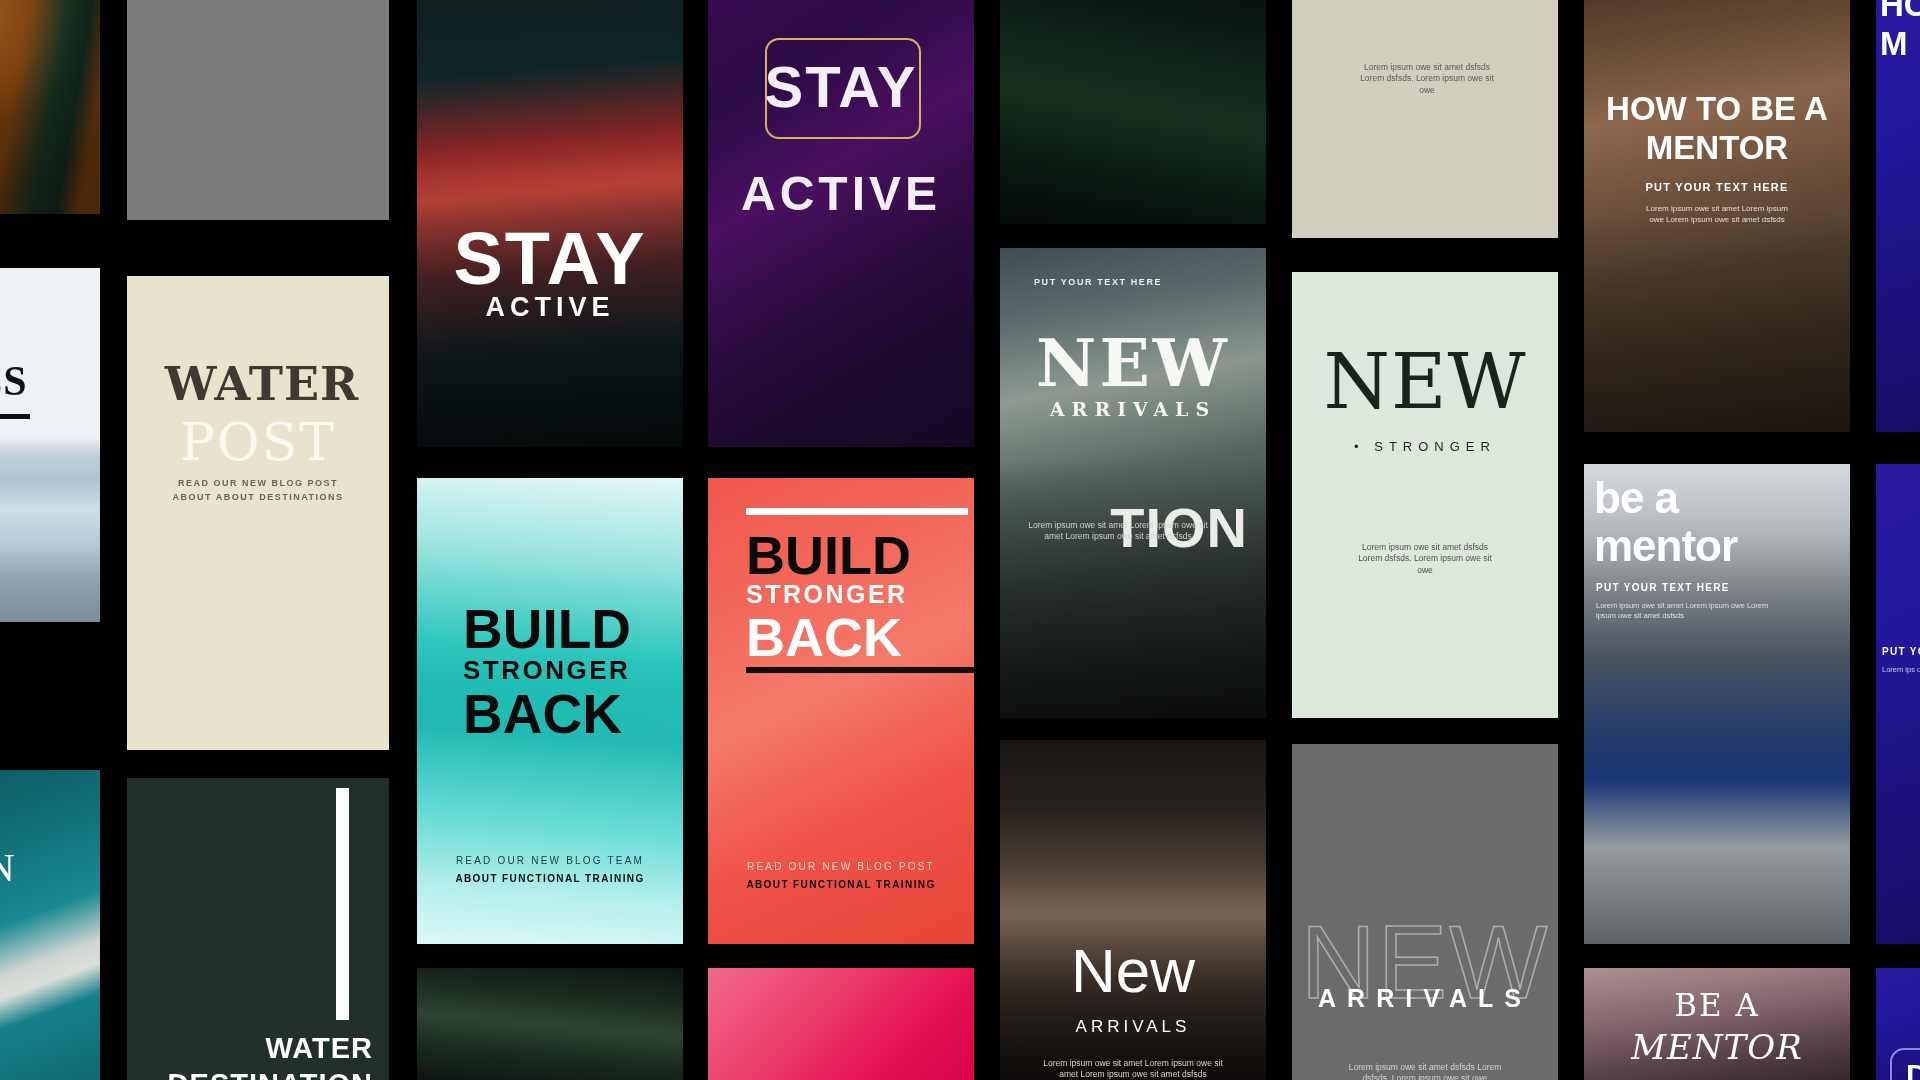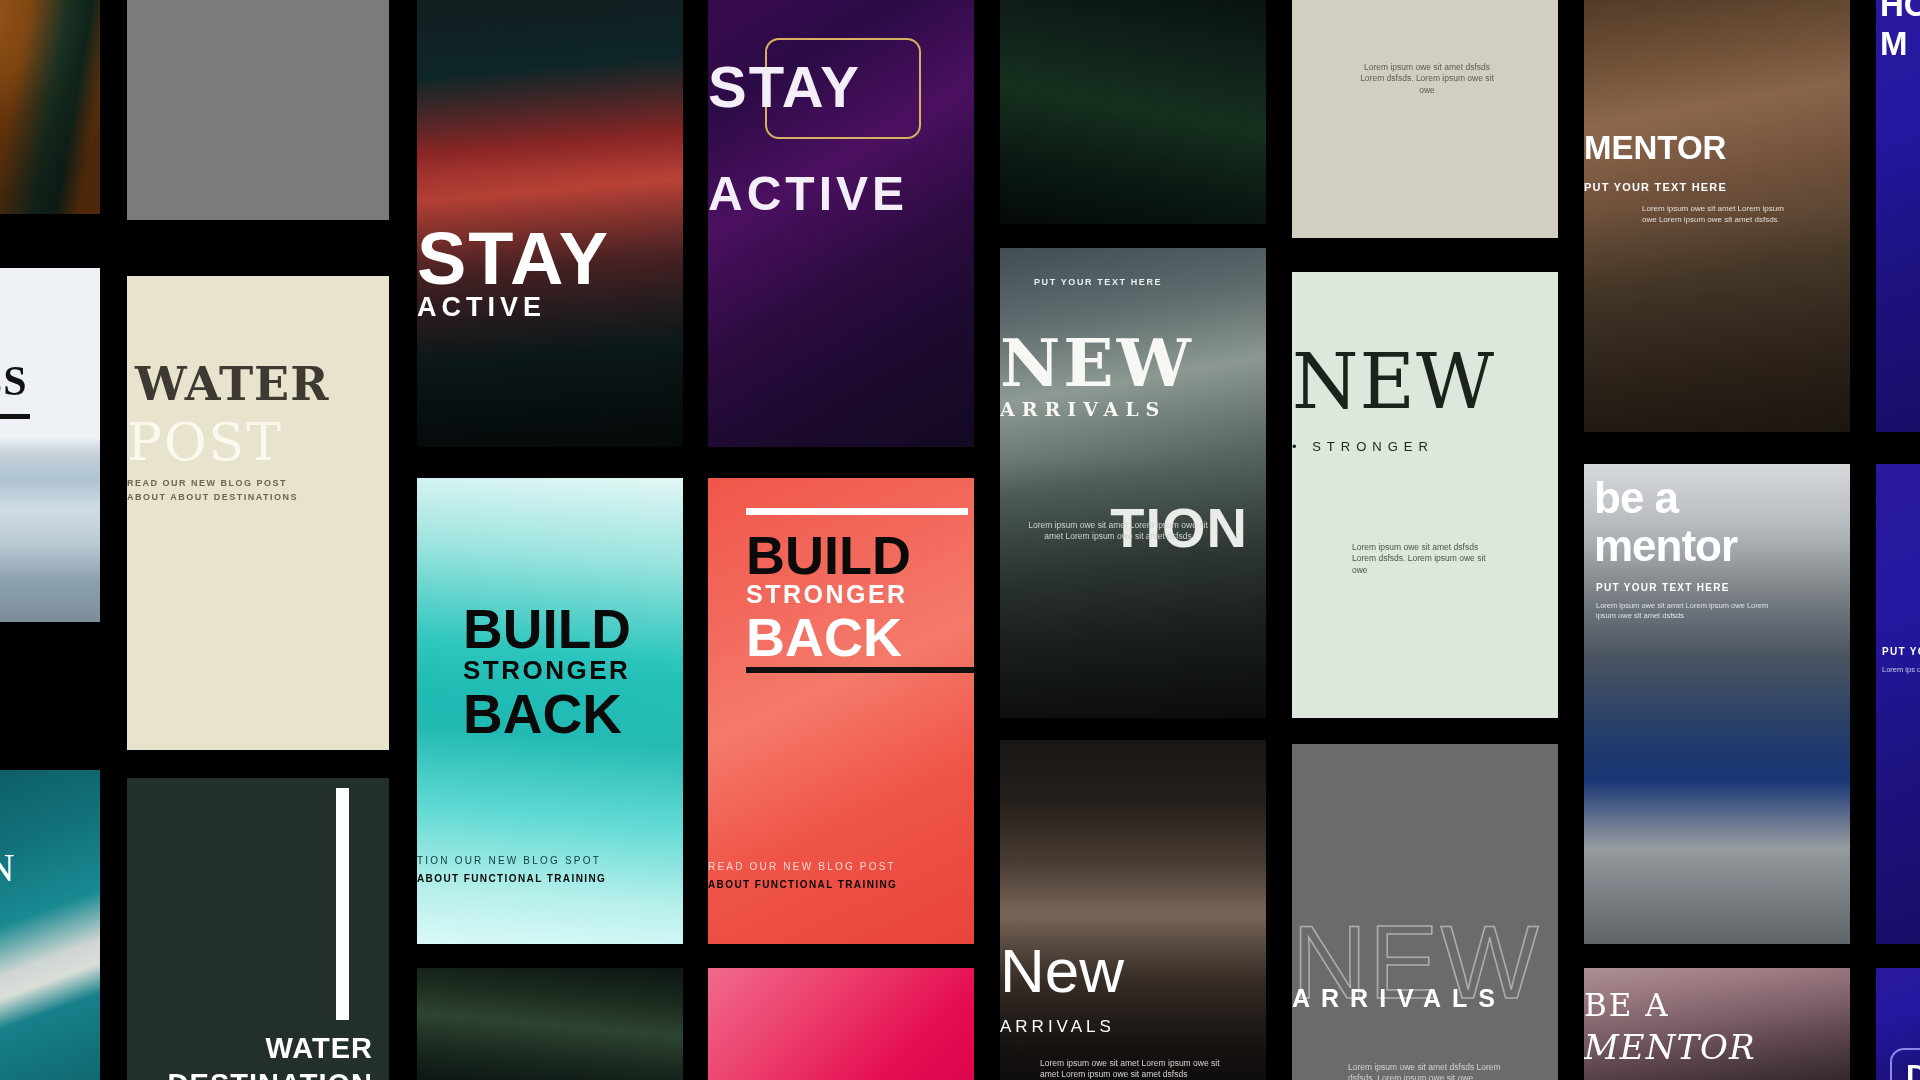--- a/index.html
+++ b/index.html
@@ -52,21 +52,21 @@
 
   .ov{position:absolute;inset:0;}
   .vign{background:linear-gradient(180deg,rgba(0,0,0,.30) 0%,rgba(0,0,0,.10) 40%,rgba(0,0,0,.55) 100%);}
   .vign2{background:linear-gradient(180deg,rgba(0,0,0,.15) 0%,rgba(0,0,0,.05) 45%,rgba(0,0,0,.65) 100%);}
 
   
   .txt{position:absolute;color:#fff;line-height:1;}
   .cond{font-family:"Liberation Sans Narrow","Liberation Sans",sans-serif;font-weight:bold;}
   .serif{font-family:"Liberation Serif",serif;}
   .dserif{font-family:"DejaVu Serif",serif;}
-  .ctr{left:0;right:0;}
+  .ctr{text-align:center;left:0;right:0;}
 
   .stay-box{position:absolute;border:2px solid #d7b15f;border-radius:14px;}
   .rule{position:absolute;background:#fff;}
   .rule-dark{position:absolute;background:#111;}
   .vbar{position:absolute;background:#fff;}
   .lorem{line-height:1.35;}
 
   .outline-new{color:transparent;-webkit-text-stroke:1.5px rgba(255,255,255,.45);}
 </style>
 </head>
@@ -115,21 +115,21 @@
     <div class="txt cond ctr" style="top:230px;font-size:74px;letter-spacing:2px;">STAY</div>
     <div class="txt cond ctr" style="top:302px;font-size:27px;letter-spacing:5px;">ACTIVE</div>
   </div>
 
   <div class="card ph-gym-teal" style="left:417px;top:478px;width:266px;height:466px;">
     <div class="ph ph-gym-teal"></div>
     <div class="ov" style="background:linear-gradient(180deg,rgba(255,255,255,.12) 0%,rgba(26,190,182,.25) 45%,rgba(190,245,242,.35) 100%);"></div>
     <div class="txt cond" style="left:46px;top:124px;font-size:55px;color:#0a0a0a;letter-spacing:0px;">BUILD</div>
     <div class="txt cond" style="left:46px;top:179px;font-size:26px;color:#0a0a0a;letter-spacing:2.5px;">STRONGER</div>
     <div class="txt cond" style="left:46px;top:209px;font-size:55px;color:#0a0a0a;">BACK</div>
-    <div class="txt ctr" style="top:378px;font-size:10px;letter-spacing:2.2px;color:#0f3b3a;">TION OUR NEW BLOG SPOT</div>
+    <div class="txt ctr" style="top:378px;font-size:10px;letter-spacing:2.2px;color:#0f3b3a;">READ OUR NEW BLOG TEAM</div>
     <div class="txt ctr" style="top:396px;font-size:10px;letter-spacing:1.4px;color:#0a0a0a;font-weight:bold;">ABOUT FUNCTIONAL TRAINING</div>
   </div>
 
   <div class="card" style="left:417px;top:968px;width:266px;height:140px;">
     <div class="ph ph-dark-woman"></div>
   </div>
 
   <div class="card grad-purple" style="left:708px;top:-8px;width:266px;height:455px;">
     <div class="stay-box" style="left:57px;top:46px;width:152px;height:97px;"></div>
     <div class="txt cond ctr" style="top:66px;font-size:58px;letter-spacing:2px;color:#f3eef8;">STAY</div>
@@ -188,20 +188,21 @@
 
   <div class="card ph-greydark" style="left:1292px;top:744px;width:266px;height:364px;">
     <div class="txt ctr outline-new" style="top:166px;font-size:104px;letter-spacing:2px;font-weight:300;">NEW</div>
     <div class="txt ctr" style="top:242px;font-size:25px;letter-spacing:11px;color:#fff;font-weight:bold;">ARRIVALS</div>
     <div class="txt lorem ctr" style="top:318px;padding:0 56px;font-size:8.5px;color:#d2d2d2;">Lorem ipsum owe sit amet dsfsds Lorem dsfsds. Lorem ipsum owe sit owe</div>
   </div>
 
   <div class="card" style="left:1584px;top:-8px;width:266px;height:440px;">
     <div class="ph ph-cafe"></div>
     <div class="ov" style="background:linear-gradient(180deg,rgba(0,0,0,.25) 0%,rgba(0,0,0,.08) 50%,rgba(0,0,0,.35) 100%);"></div>
+    <div class="txt ctr" style="top:100px;font-size:33px;font-weight:bold;color:#fff;letter-spacing:0px;">HOW TO BE A</div>
     <div class="txt ctr" style="top:139px;font-size:33px;font-weight:bold;color:#fff;">MENTOR</div>
     <div class="txt ctr" style="top:190px;font-size:11px;font-weight:bold;letter-spacing:1.2px;color:#fff;">PUT YOUR TEXT HERE</div>
     <div class="txt lorem ctr" style="top:212px;padding:0 58px;font-size:8px;color:#e3dcd6;">Lorem ipsum owe sit amet Lorem ipsum owe Lorem ipsum owe sit amet dsfsds</div>
   </div>
 
   <div class="card" style="left:1584px;top:464px;width:266px;height:480px;">
     <div class="ph ph-cheer"></div>
     <div class="ov" style="background:linear-gradient(180deg,rgba(235,238,241,.55) 0%,rgba(200,205,210,.18) 30%,rgba(0,0,0,.10) 60%,rgba(0,0,0,.25) 100%);"></div>
     <div class="txt" style="left:10px;top:12px;font-size:44px;font-weight:bold;color:#fff;letter-spacing:-1px;">be a</div>
     <div class="txt" style="left:10px;top:60px;font-size:44px;font-weight:bold;color:#fff;letter-spacing:-1px;">mentor</div>

